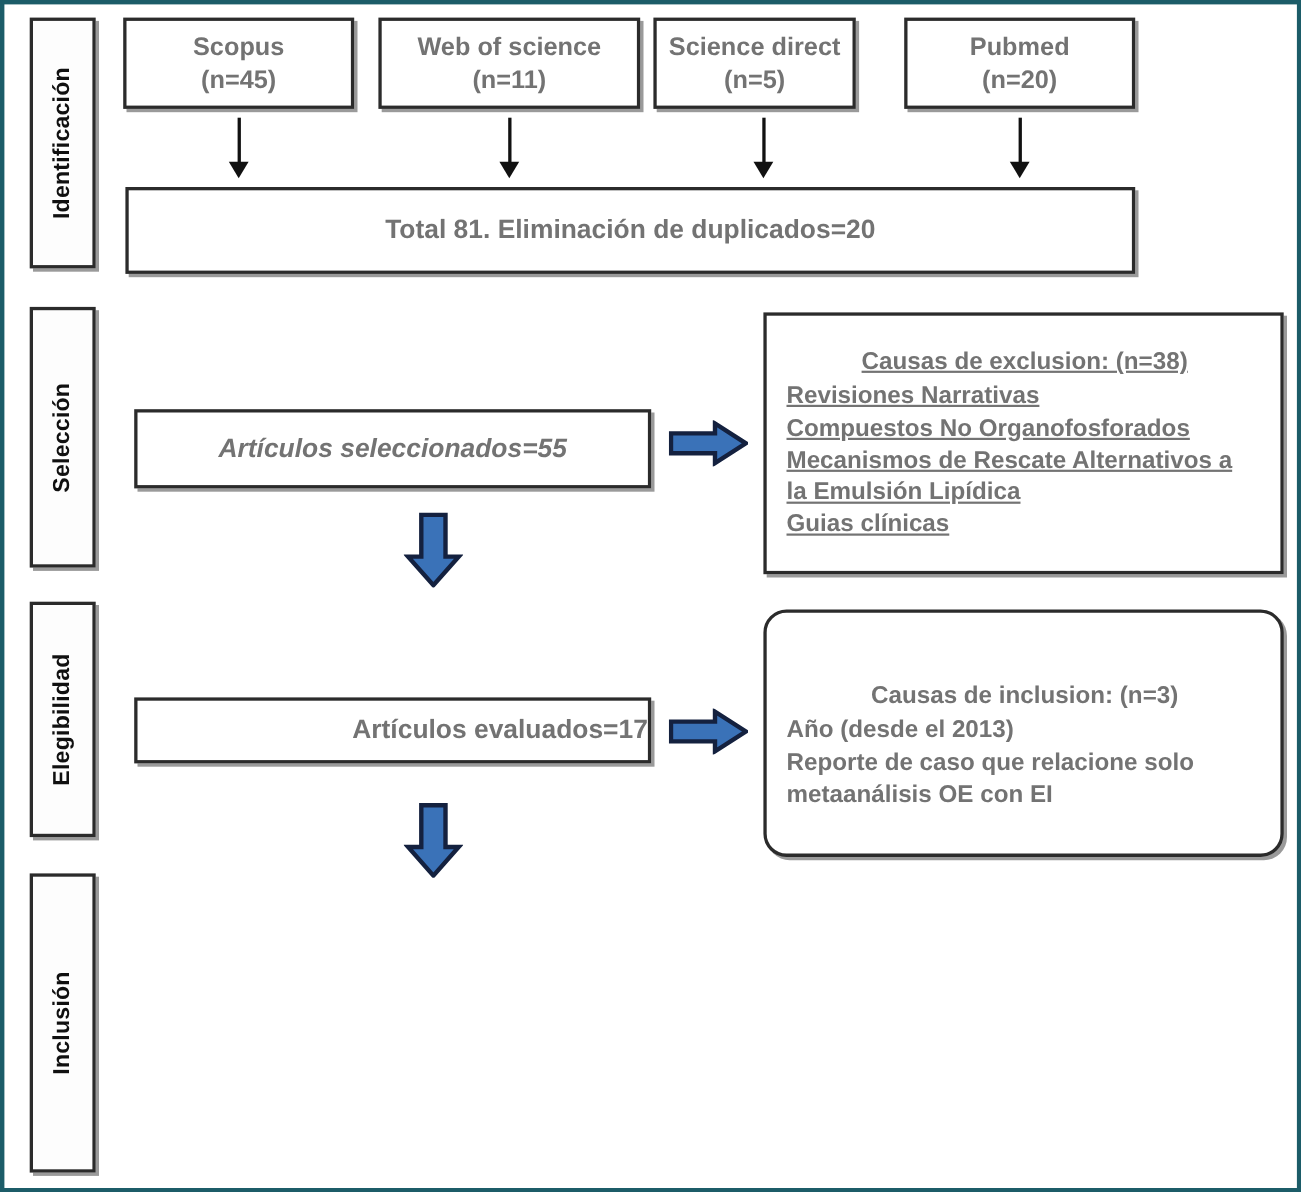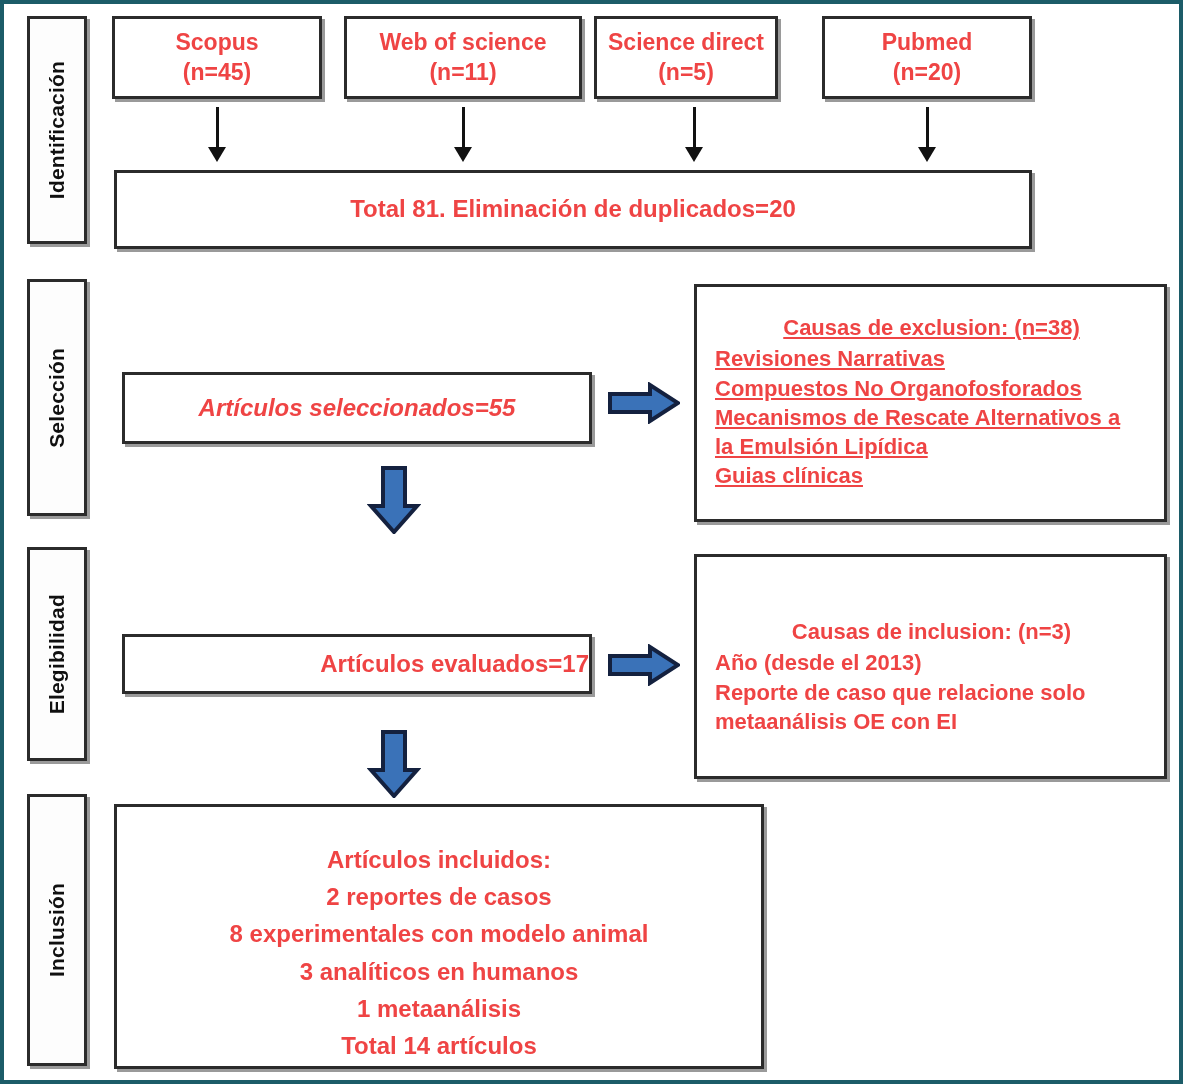--- a/index.html
+++ b/index.html
@@ -19,21 +19,21 @@
   .box{
     position:absolute;
     box-sizing:border-box;
     background:#ffffff;
     border:3px solid #2b2b2b;
     box-shadow:3px 3px 0 0 #9a9a9a;
     display:flex;
     align-items:center;
     justify-content:center;
     text-align:center;
-    color:#ef4444;
+    color:#737373;
     font-weight:bold;
     line-height:1.28;
   }
 
   
   .stage{
     position:absolute;
     box-sizing:border-box;
     background:#fdfdfd;
     border:3px solid #2b2b2b;
@@ -192,35 +192,27 @@
   <div class="box mid" style="left:118px;top:630px;width:470px;height:60px;justify-content:flex-end;">
     <span>Artículos evaluados=17</span>
   </div>
 
   <div class="bluearrow" style="left:604px;top:640px;width:72px;height:42px;">
     <svg viewBox="0 0 72 42" preserveAspectRatio="none">
       <polygon points="2,12 42,12 42,3 70,21 42,39 42,30 2,30" fill="#3a72b8" stroke="#14213f" stroke-width="4" stroke-linejoin="miter"></polygon>
     </svg>
   </div>
 
-  <div class="box reasons incl-reason" style="left:690px;top:550px;width:473px;height:225px;">
+  <div class="box reasons incl-reason" style="left:690px;top:550px;width:473px;height:225px;border-radius:21px;">
     <span class="head">Causas de inclusion: (n=3)</span>
     <span class="ln">Año (desde el 2013)</span>
     <span class="ln">Reporte de caso  que relacione solo</span>
     <span class="ln">metaanálisis OE con EI</span>
   </div>
 
   <div class="bluearrow" style="left:363px;top:726px;width:54px;height:68px;">
     <svg viewBox="0 0 54 68" preserveAspectRatio="none">
       <polygon points="16,2 38,2 38,40 50,40 27,66 4,40 16,40" fill="#3a72b8" stroke="#14213f" stroke-width="4" stroke-linejoin="miter"></polygon>
     </svg>
   </div>
 
-  <div class="box final" style="left:110px;top:800px;width:650px;height:265px;">
-    <span class="ln">Artículos incluidos:</span>
-    <span class="ln">2 reportes de casos</span>
-    <span class="ln">8 experimentales con modelo animal</span>
-    <span class="ln">3 analíticos en humanos</span>
-    <span class="ln">1 metaanálisis</span>
-    <span class="ln">Total 14 artículos</span>
-  </div>
 
 </div>
 
 </body></html>

